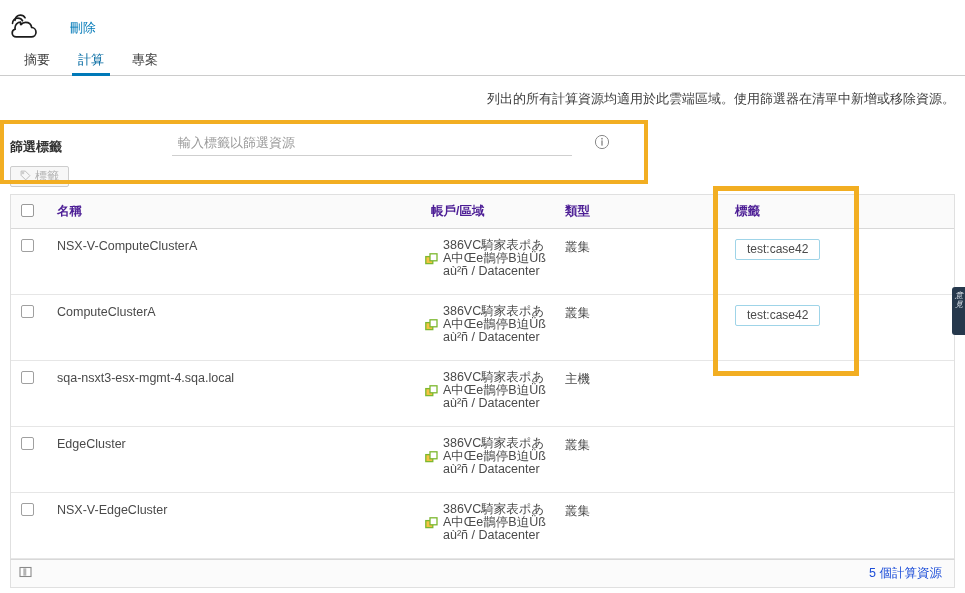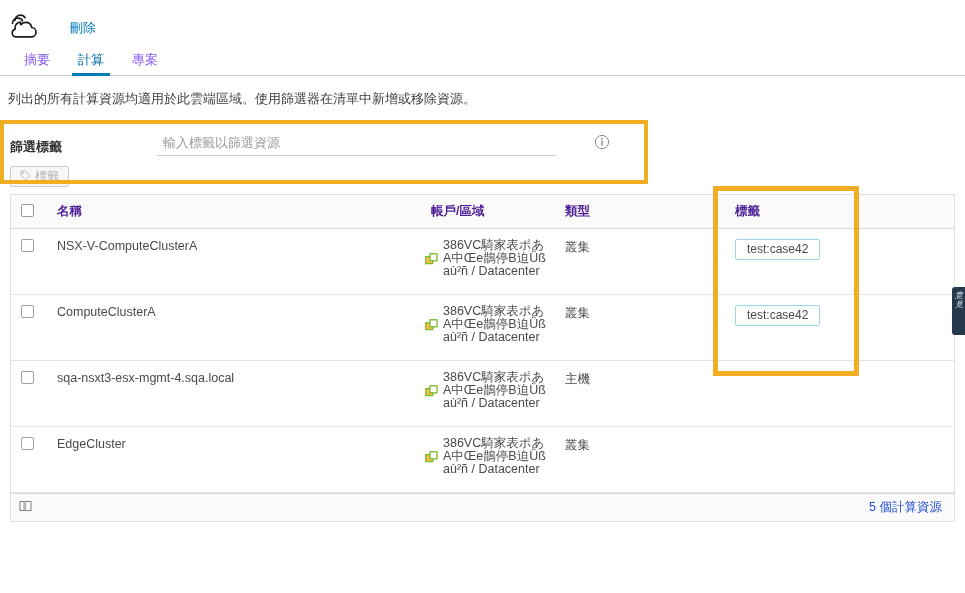--- a/index.html
+++ b/index.html
@@ -41,41 +41,42 @@
   .tabbar {
     display: flex;
     align-items: flex-end;
     height: 26px;
     padding-left: 10px;
     border-bottom: 1px solid #cccccc;
     margin-top: 4px;
   }
   .tab {
     font-size: 13px;
-    color: #8b5cf6;
+    color: #404040;
     padding: 0 14px 6px 14px;
     cursor: pointer;
     position: relative;
     white-space: nowrap;
   }
   .tab.active { color: #0369a1; }
   .tab.active::after {
     content: "";
     position: absolute;
     left: 8px; right: 8px; bottom: -1px;
     height: 3px;
     background: #0079b8;
   }
 
   
   .description {
     font-size: 13px;
     color: #3d3d3d;
     padding: 14px 10px 0 8px;
     line-height: 18px;
+    text-align: right;
   }
 
   
   .filter-wrap {
     position: relative;
     margin: 12px 0 0 0;
     height: 66px;
   }
   .filter-highlight {
     position: absolute;
@@ -94,21 +95,21 @@
   }
   .filter-label {
     position: absolute;
     left: 4px; top: 14px;
     font-size: 13px;
     font-weight: bold;
     color: #313131;
   }
   .filter-input-box {
     position: absolute;
-    left: 151px; top: 8px;
+    left: 166px; top: 8px;
     width: 400px;
   }
   .filter-input {
     width: 100%;
     border: none;
     border-bottom: 1px solid #cfcfcf;
     outline: none;
     font-size: 13px;
     font-family: "Liberation Sans", "DejaVu Sans", sans-serif;
     color: #313131;
@@ -394,20 +395,37 @@
               <rect x="0.8" y="3.6" width="7" height="7" fill="#f6c344" stroke="#7cb82f" stroke-width="1.3"></rect>
               <rect x="5" y="0.8" width="7" height="7" fill="#ffffff" stroke="#7cb82f" stroke-width="1.3"></rect>
             </svg>
           </span>
           <span>386VC騎家表ポあA中Œe鵲停B迫Üßaù²ñ / Datacenter</span>
         </td>
         <td class="col-type type-cell">叢集</td>
         <td class="col-tags"></td>
       </tr>
 
+      <tr>
+        <td class="col-check">
+          <span class="chk"></span>
+        </td>
+        <td class="col-name name-cell">NSX-V-EdgeCluster</td>
+        <td class="col-acct acct-cell">
+          <span class="link-icon">
+            <svg viewBox="0 0 13 13" width="13" height="13" aria-hidden="true">
+              <rect x="0.8" y="3.6" width="7" height="7" fill="#f6c344" stroke="#7cb82f" stroke-width="1.3"></rect>
+              <rect x="5" y="0.8" width="7" height="7" fill="#ffffff" stroke="#7cb82f" stroke-width="1.3"></rect>
+            </svg>
+          </span>
+          <span>386VC騎家表ポあA中Œe鵲停B迫Üßaù²ñ / Datacenter</span>
+        </td>
+        <td class="col-type type-cell">叢集</td>
+        <td class="col-tags"></td>
+      </tr>
     </tbody>
   </table>
 </div>
 
 <div class="table-footer">
   <span>
     <svg viewBox="0 0 14 14" width="14" height="14" aria-hidden="true">
       <rect x="1" y="2.5" width="11" height="9" fill="#ffffff" stroke="#8a8a8a" stroke-width="1.1"></rect>
       <rect x="4.3" y="3.3" width="3" height="7.4" fill="#b5b5b5"></rect>
     </svg>

